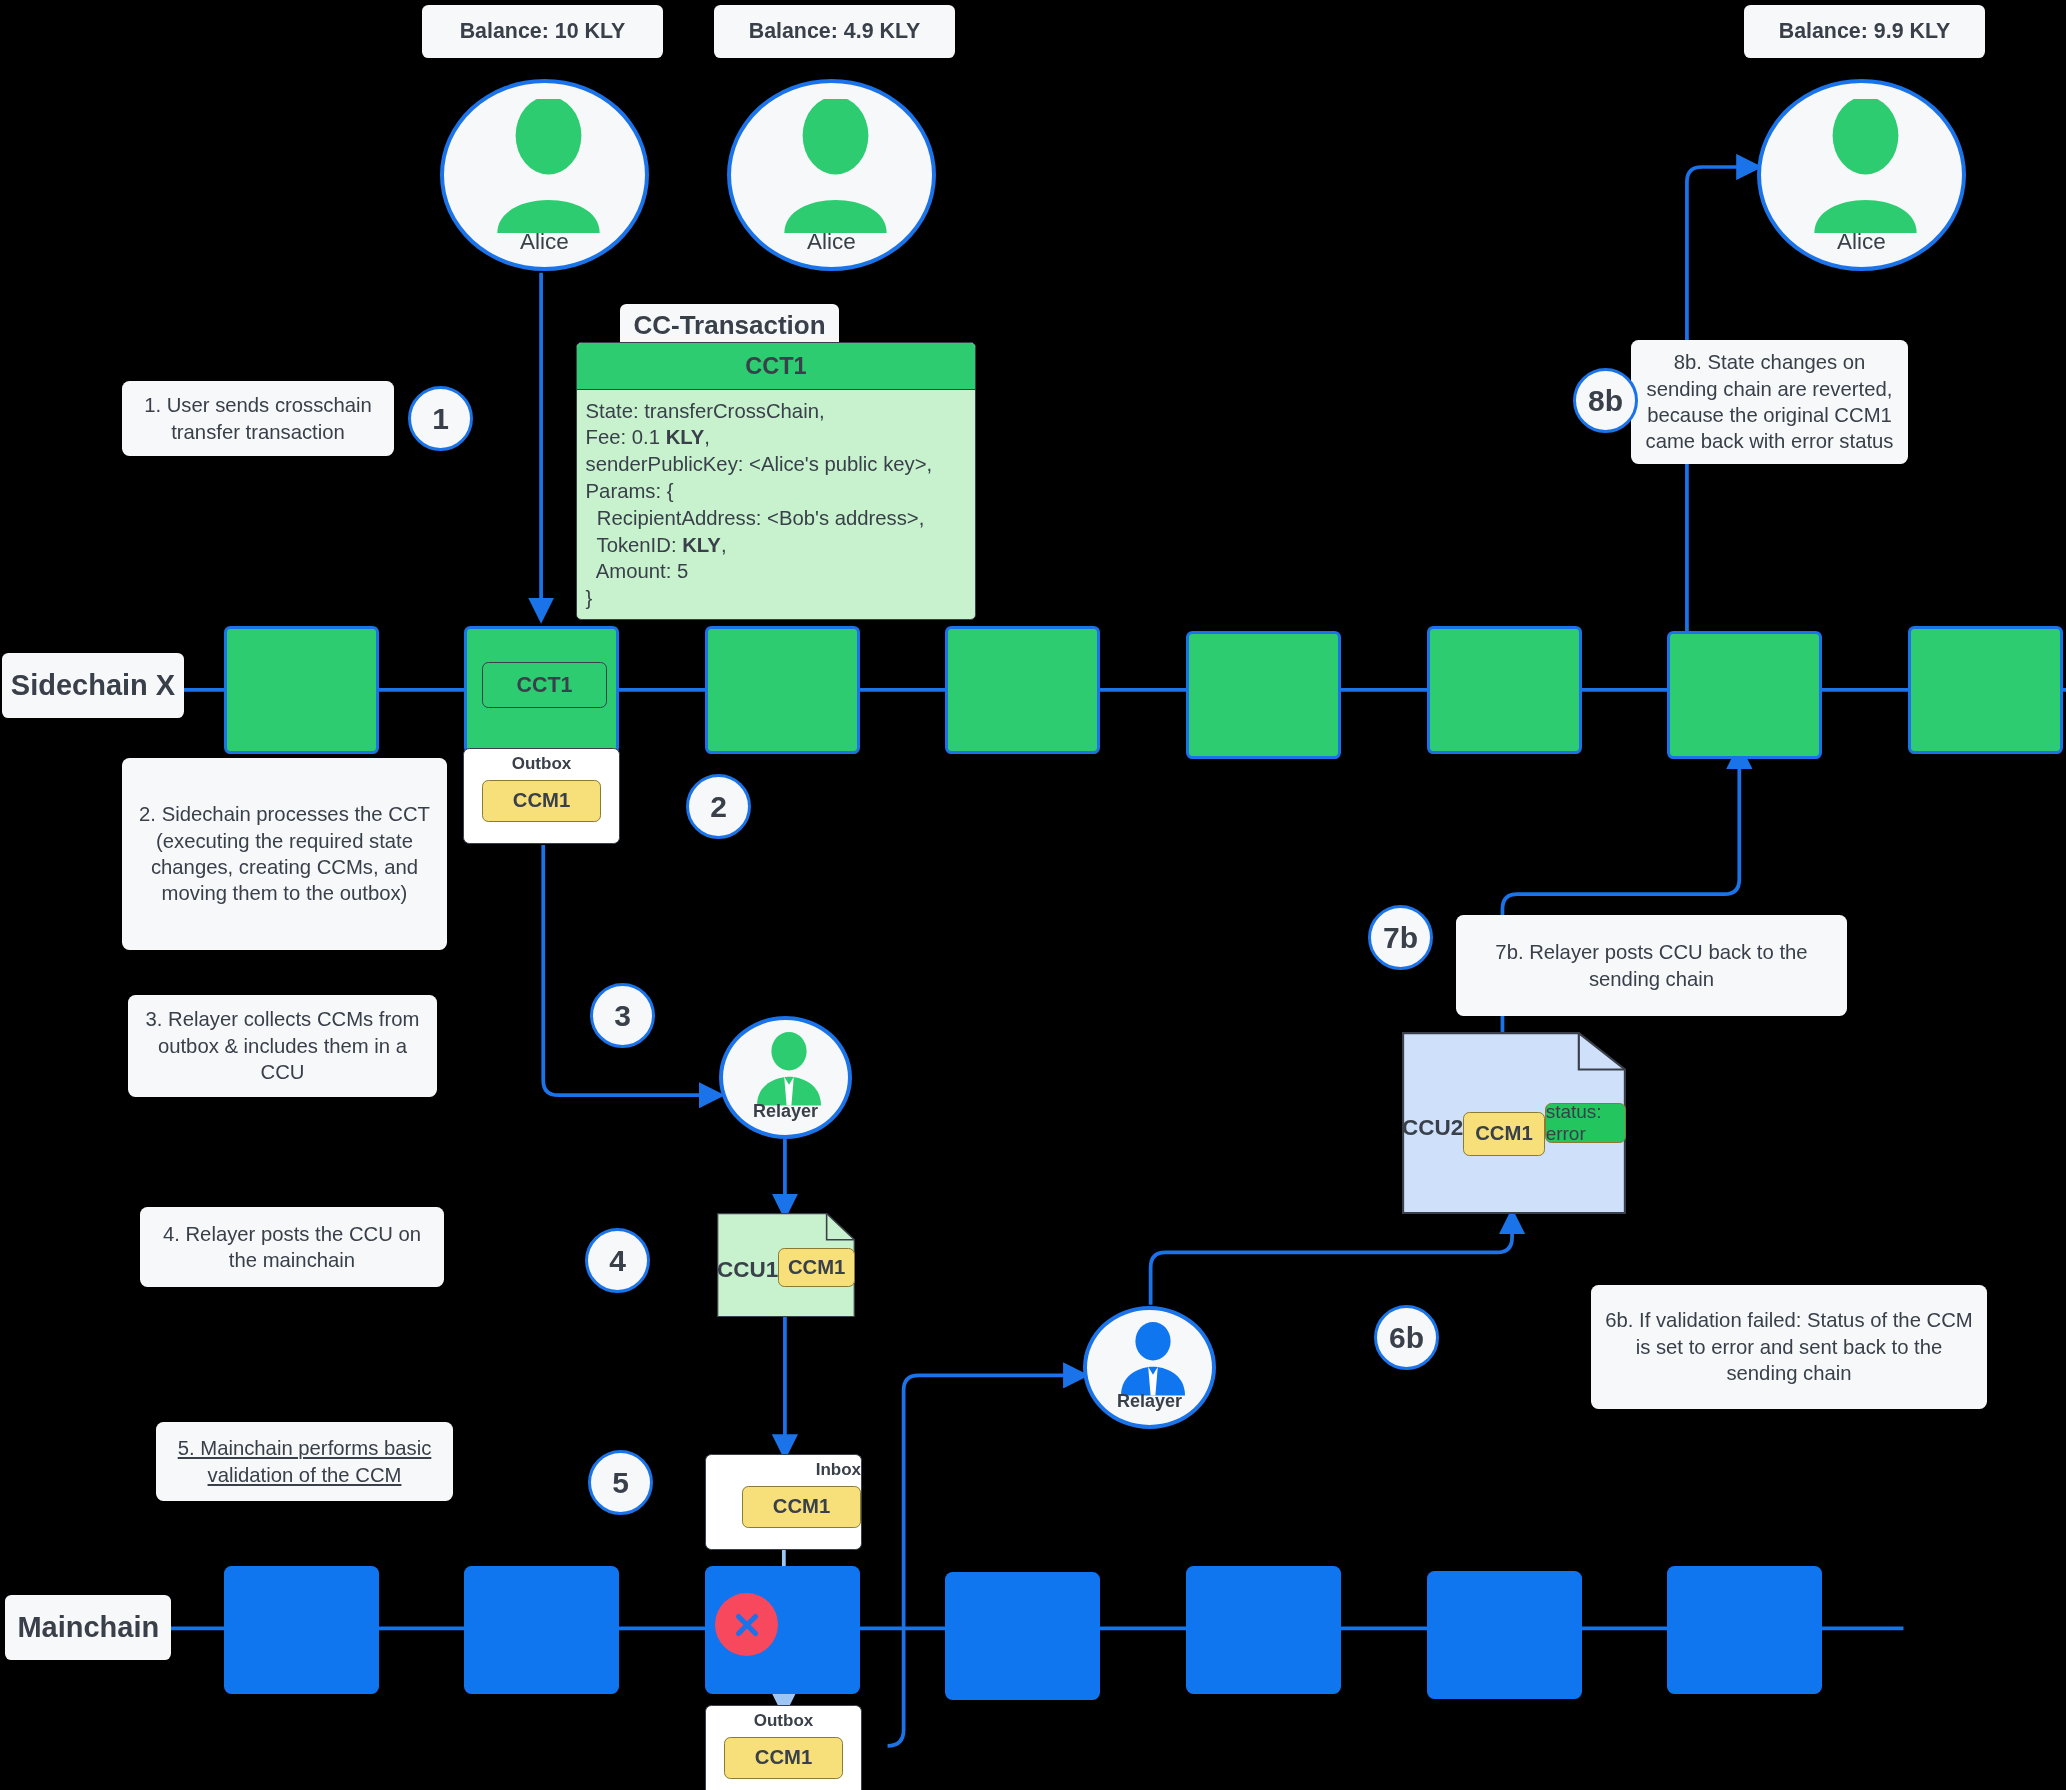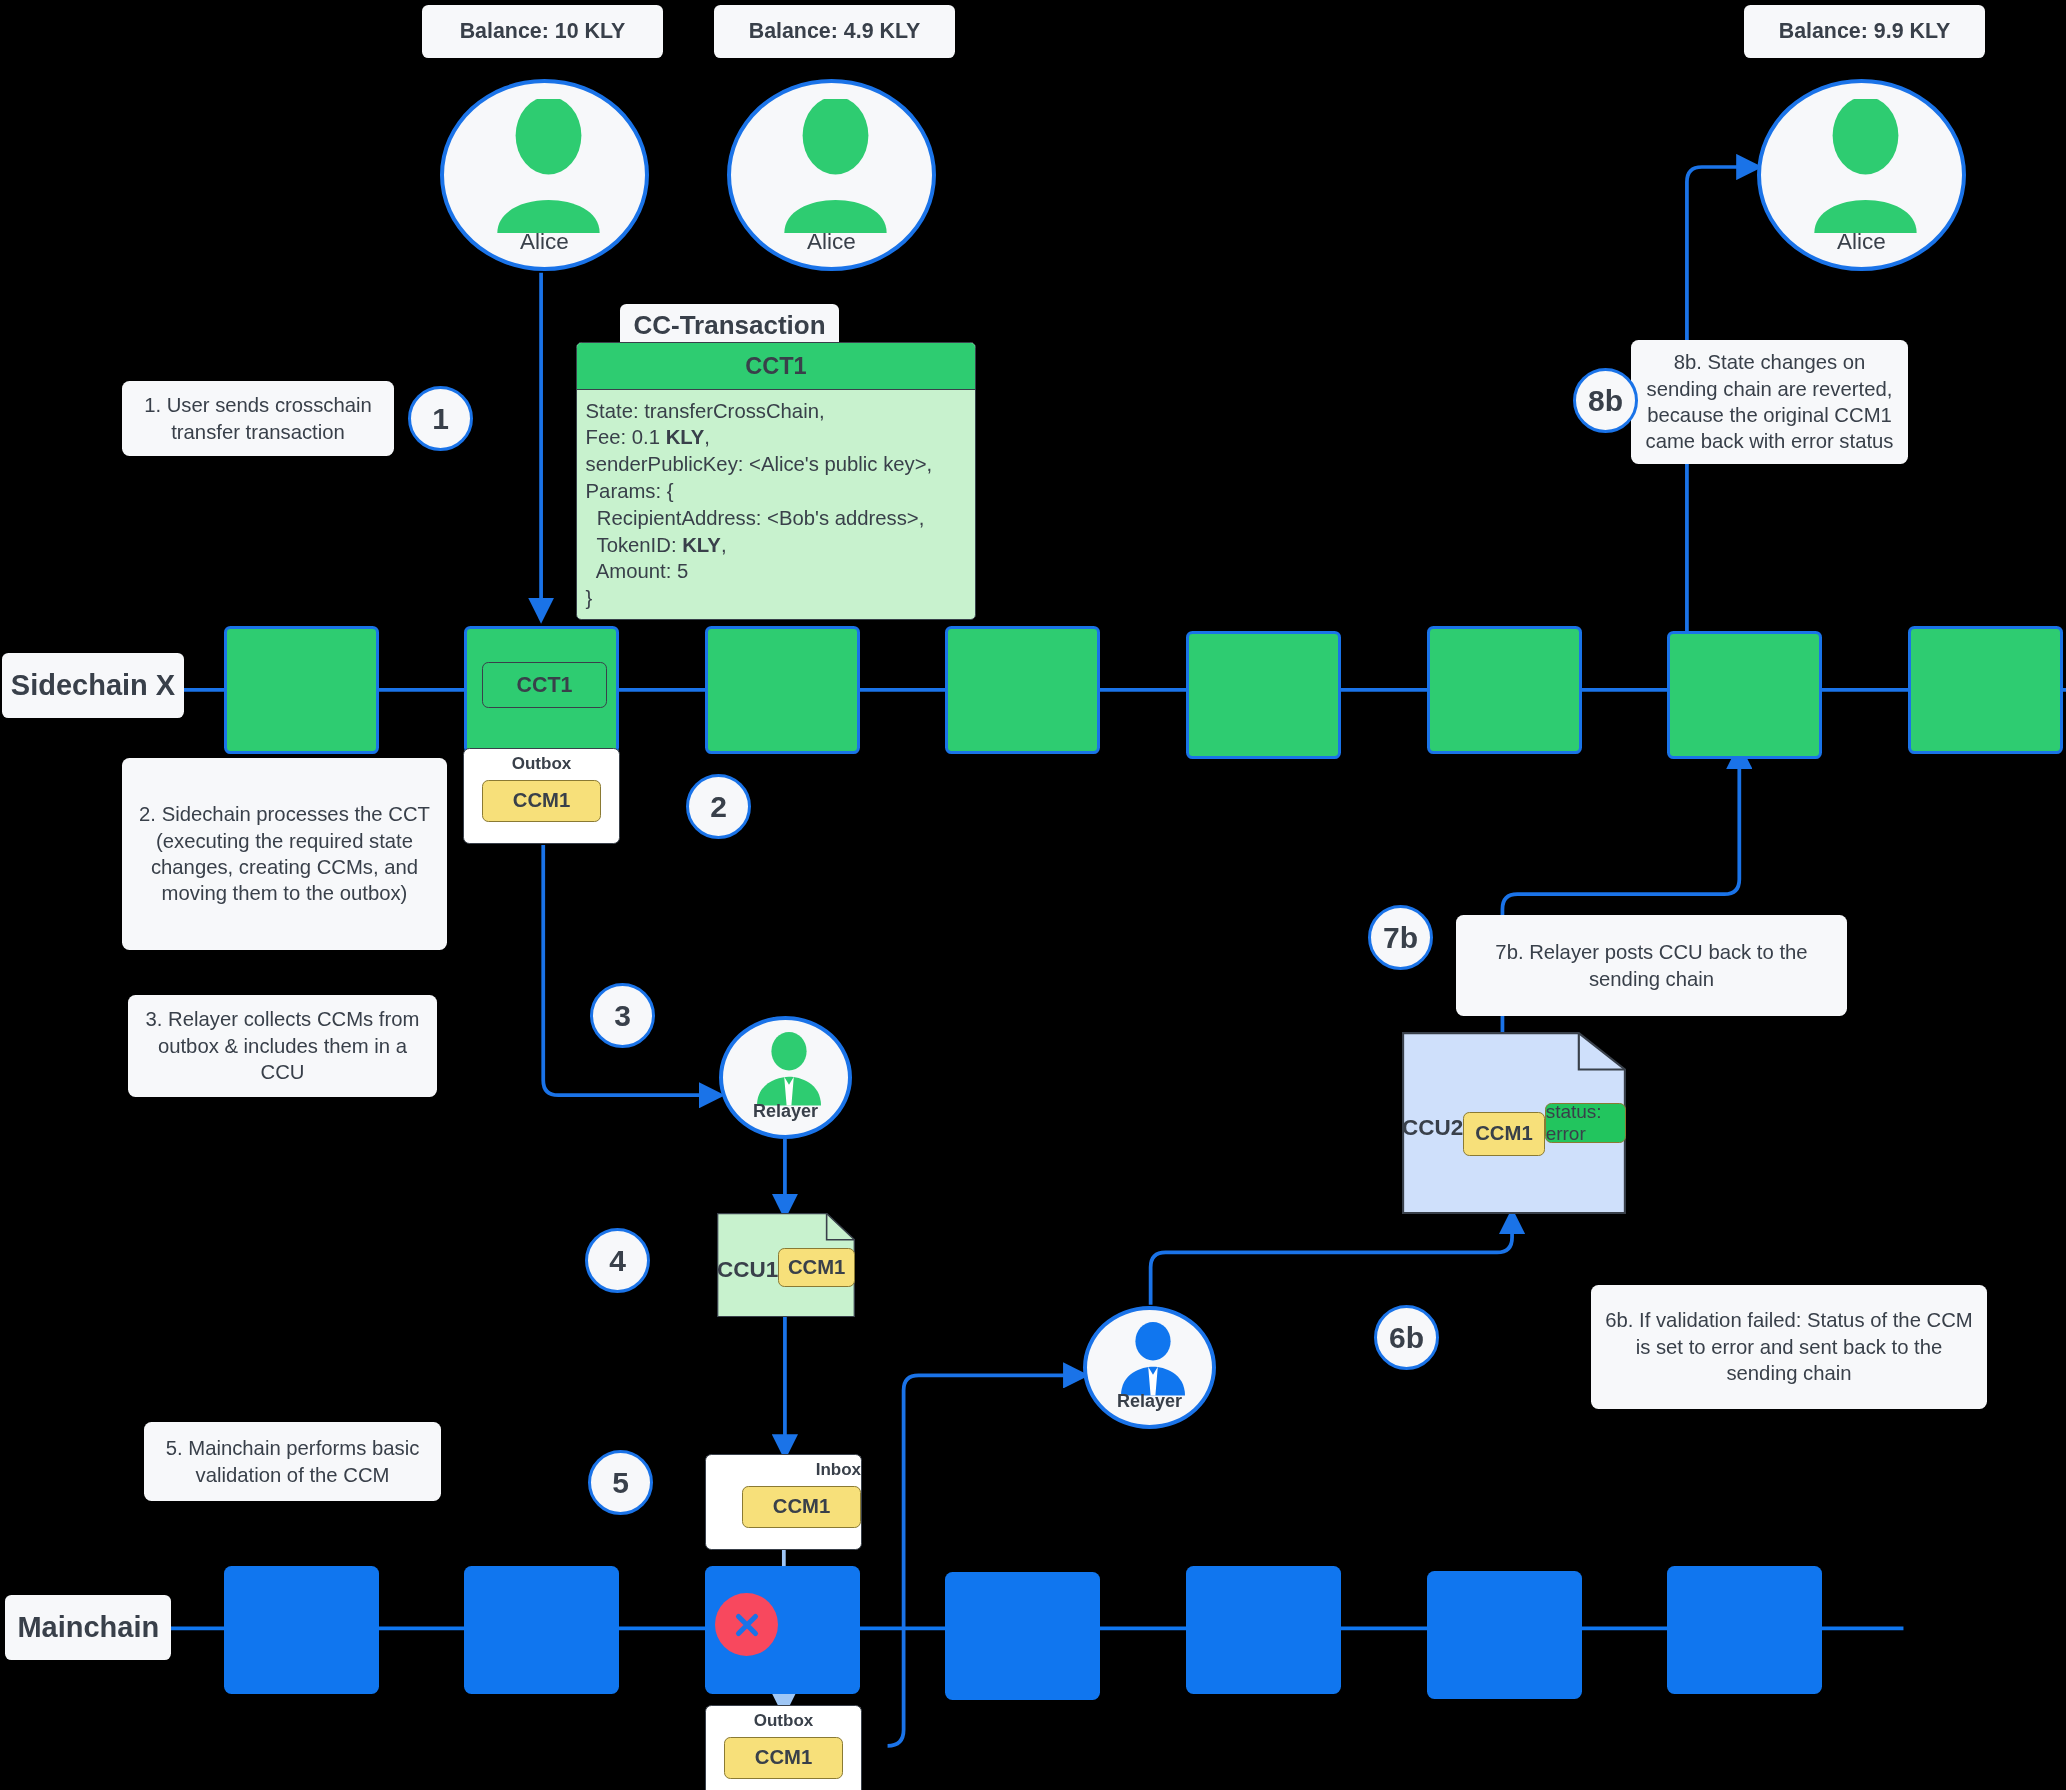--- a/index.html
+++ b/index.html
@@ -236,23 +236,24 @@
 
   <div class="abs card note" style="left:122px;top:381px;width:272px;height:75px;">1. User sends crosschain transfer transaction</div>
   <div class="abs stepcircle" style="left:408px;top:386px;width:65px;height:65px;">1</div>
 
   <div class="abs card note" style="left:122px;top:758px;width:325px;height:192px;">2. Sidechain processes the CCT (executing the required state changes, creating CCMs, and moving them to the outbox)</div>
   <div class="abs stepcircle" style="left:686px;top:774px;width:65px;height:65px;">2</div>
 
   <div class="abs card note" style="left:128px;top:995px;width:309px;height:102px;">3. Relayer collects CCMs from outbox &amp; includes them in a CCU</div>
   <div class="abs stepcircle" style="left:590px;top:983px;width:65px;height:65px;">3</div>
 
+  <div class="abs card note" style="left:140px;top:1207px;width:304px;height:80px;">4. Relayer posts the CCU on the mainchain</div>
   <div class="abs stepcircle" style="left:585px;top:1228px;width:65px;height:65px;">4</div>
 
-  <div class="abs card note" style="left:144px;top:1422px;width:297px;height:79px;">5. Mainchain performs basic validation of the CCM</div>
+  <div class="abs card note" style="left:156px;top:1422px;width:297px;height:79px;text-decoration:underline;">5. Mainchain performs basic validation of the CCM</div>
   <div class="abs stepcircle" style="left:588px;top:1450px;width:65px;height:65px;">5</div>
 
   <div class="abs card note" style="left:1591px;top:1285px;width:396px;height:124px;">6b. If validation failed: Status of the CCM is set to error and sent back to the sending chain</div>
   <div class="abs stepcircle" style="left:1374px;top:1305px;width:65px;height:65px;">6b</div>
 
   <div class="abs card note" style="left:1456px;top:915px;width:391px;height:101px;">7b. Relayer posts CCU back to the sending chain</div>
   <div class="abs stepcircle" style="left:1368px;top:905px;width:65px;height:65px;">7b</div>
 
   <div class="abs card note" style="left:1631px;top:340px;width:277px;height:124px;">8b. State changes on sending chain are reverted, because the original CCM1 came back with error status</div>
   <div class="abs stepcircle" style="left:1573px;top:368px;width:65px;height:65px;">8b</div>

